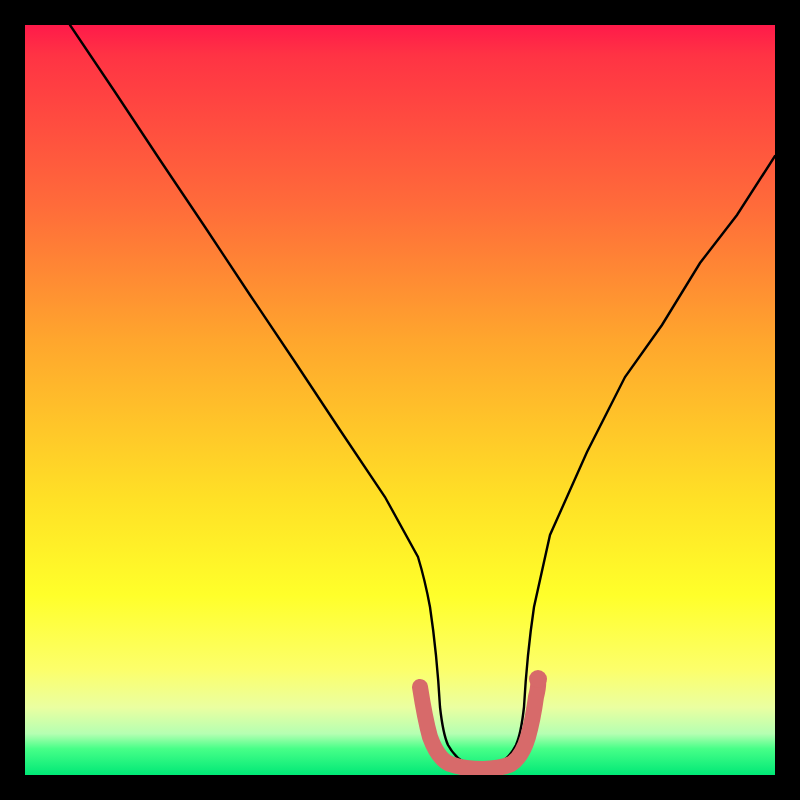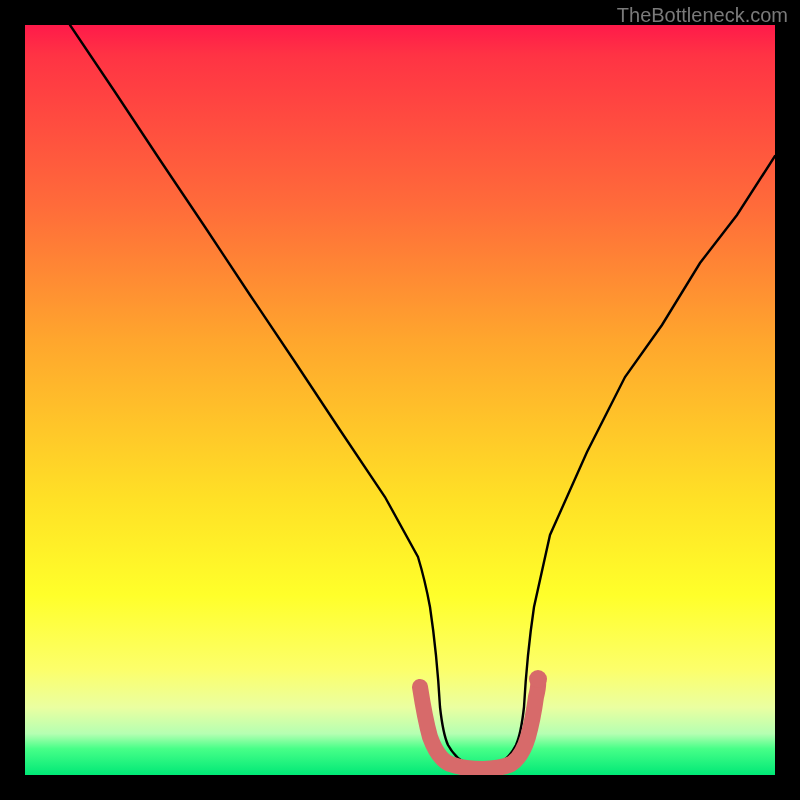--- a/index.html
+++ b/index.html
@@ -90,14 +90,13 @@
                Q 413 734 425 739
                Q 440 744 458 744
                Q 474 744 486 739
                Q 497 732 503 712
                Q 508 694 511 672
                Q 514 660 513 655" fill="none" stroke="#d76a6a" stroke-width="16" stroke-linecap="round" stroke-linejoin="round"></path>
 
       <circle cx="513" cy="654" r="9" fill="#d76a6a"></circle>
     </svg>
   </div>
-  <div class="watermark">TheBottleneck.com</div>
 </div>
 
 </body></html>

